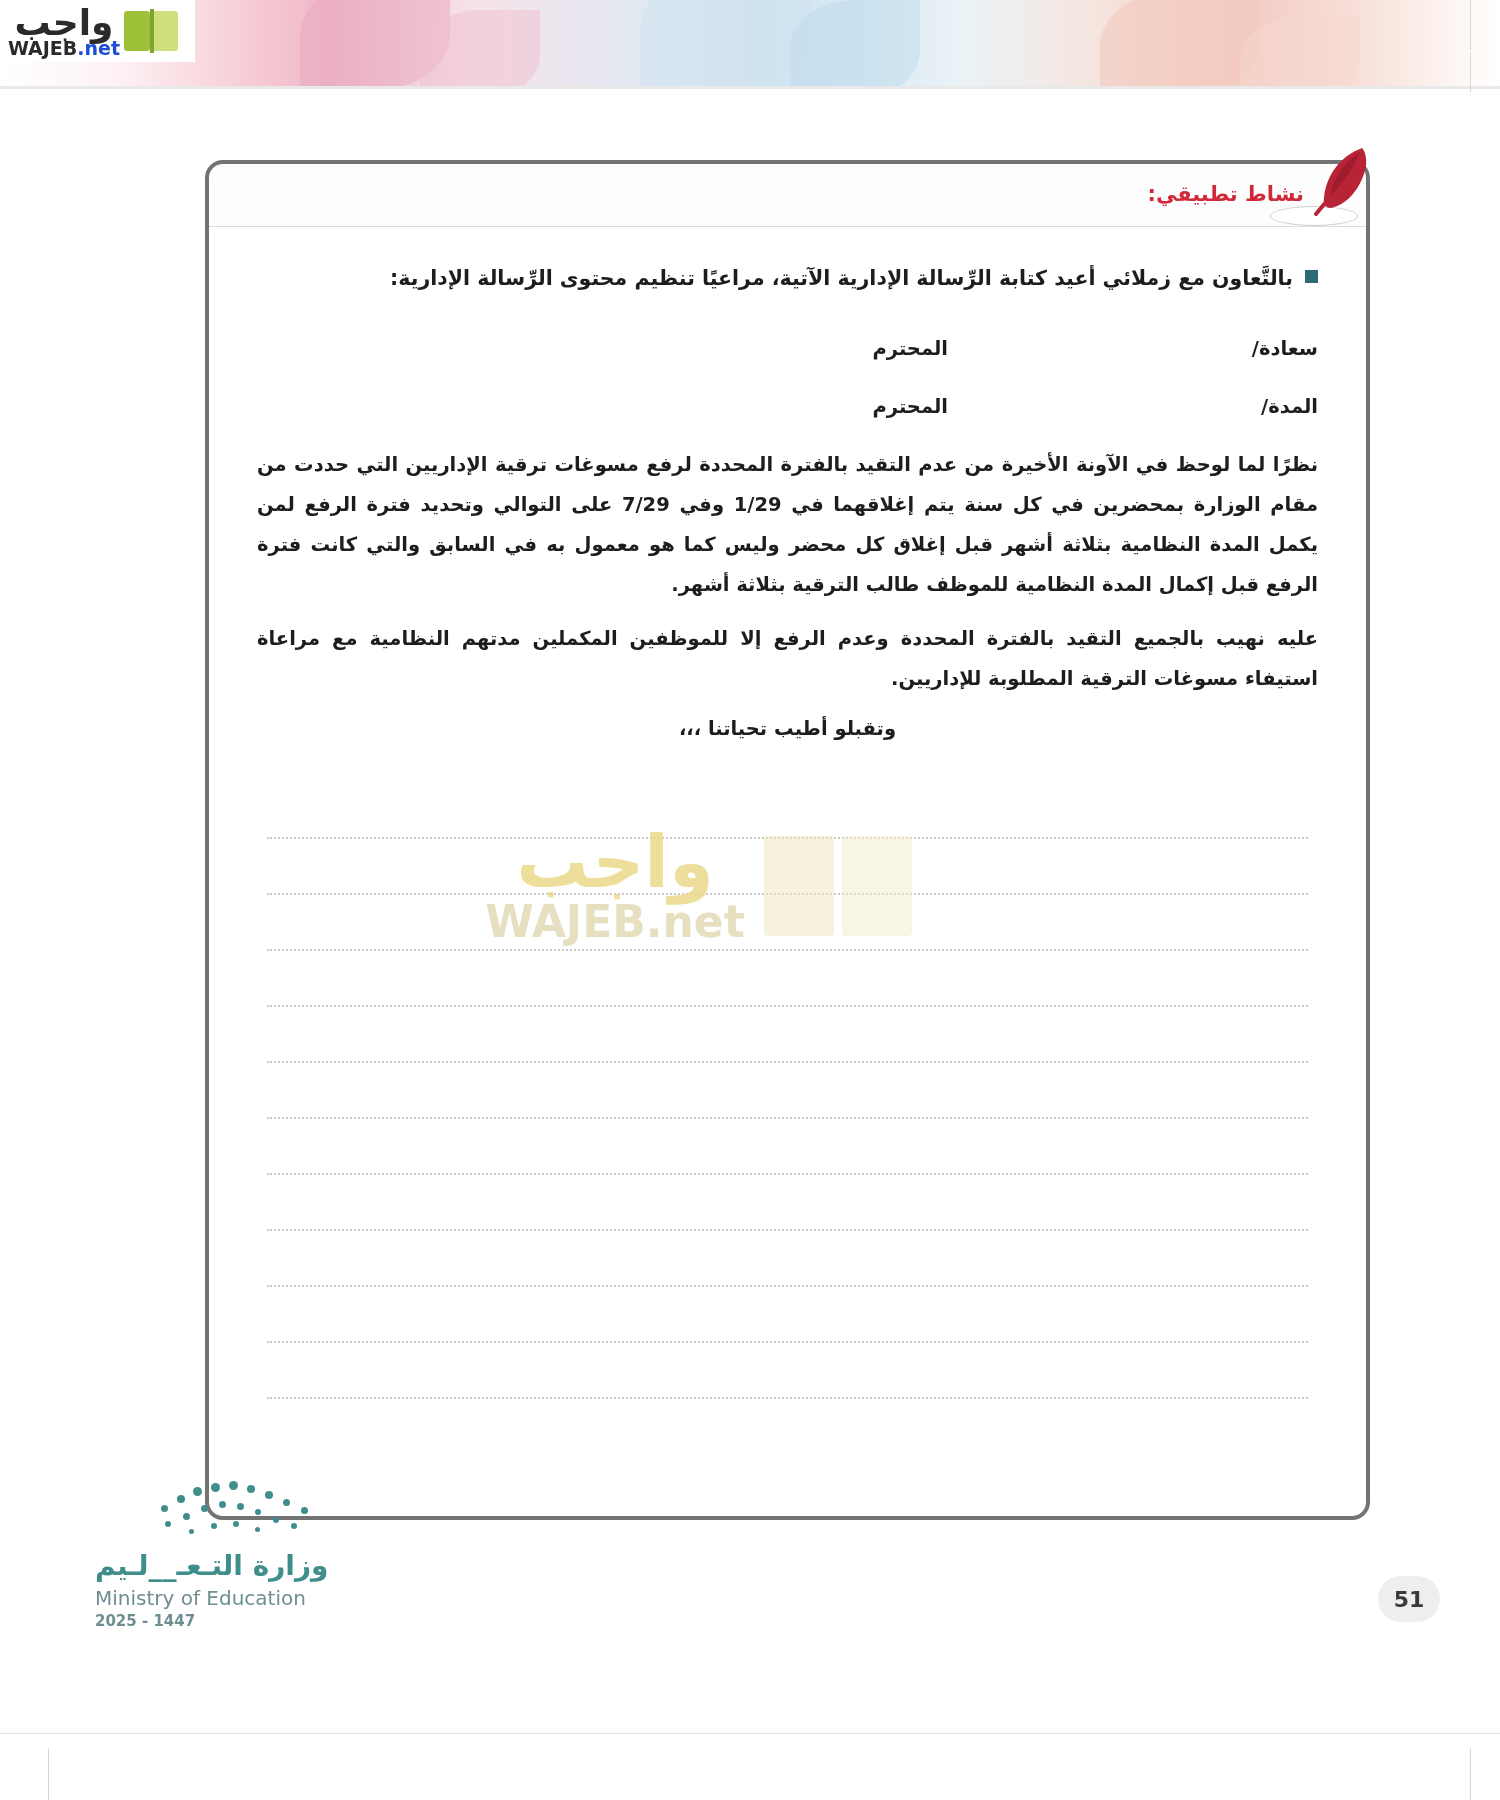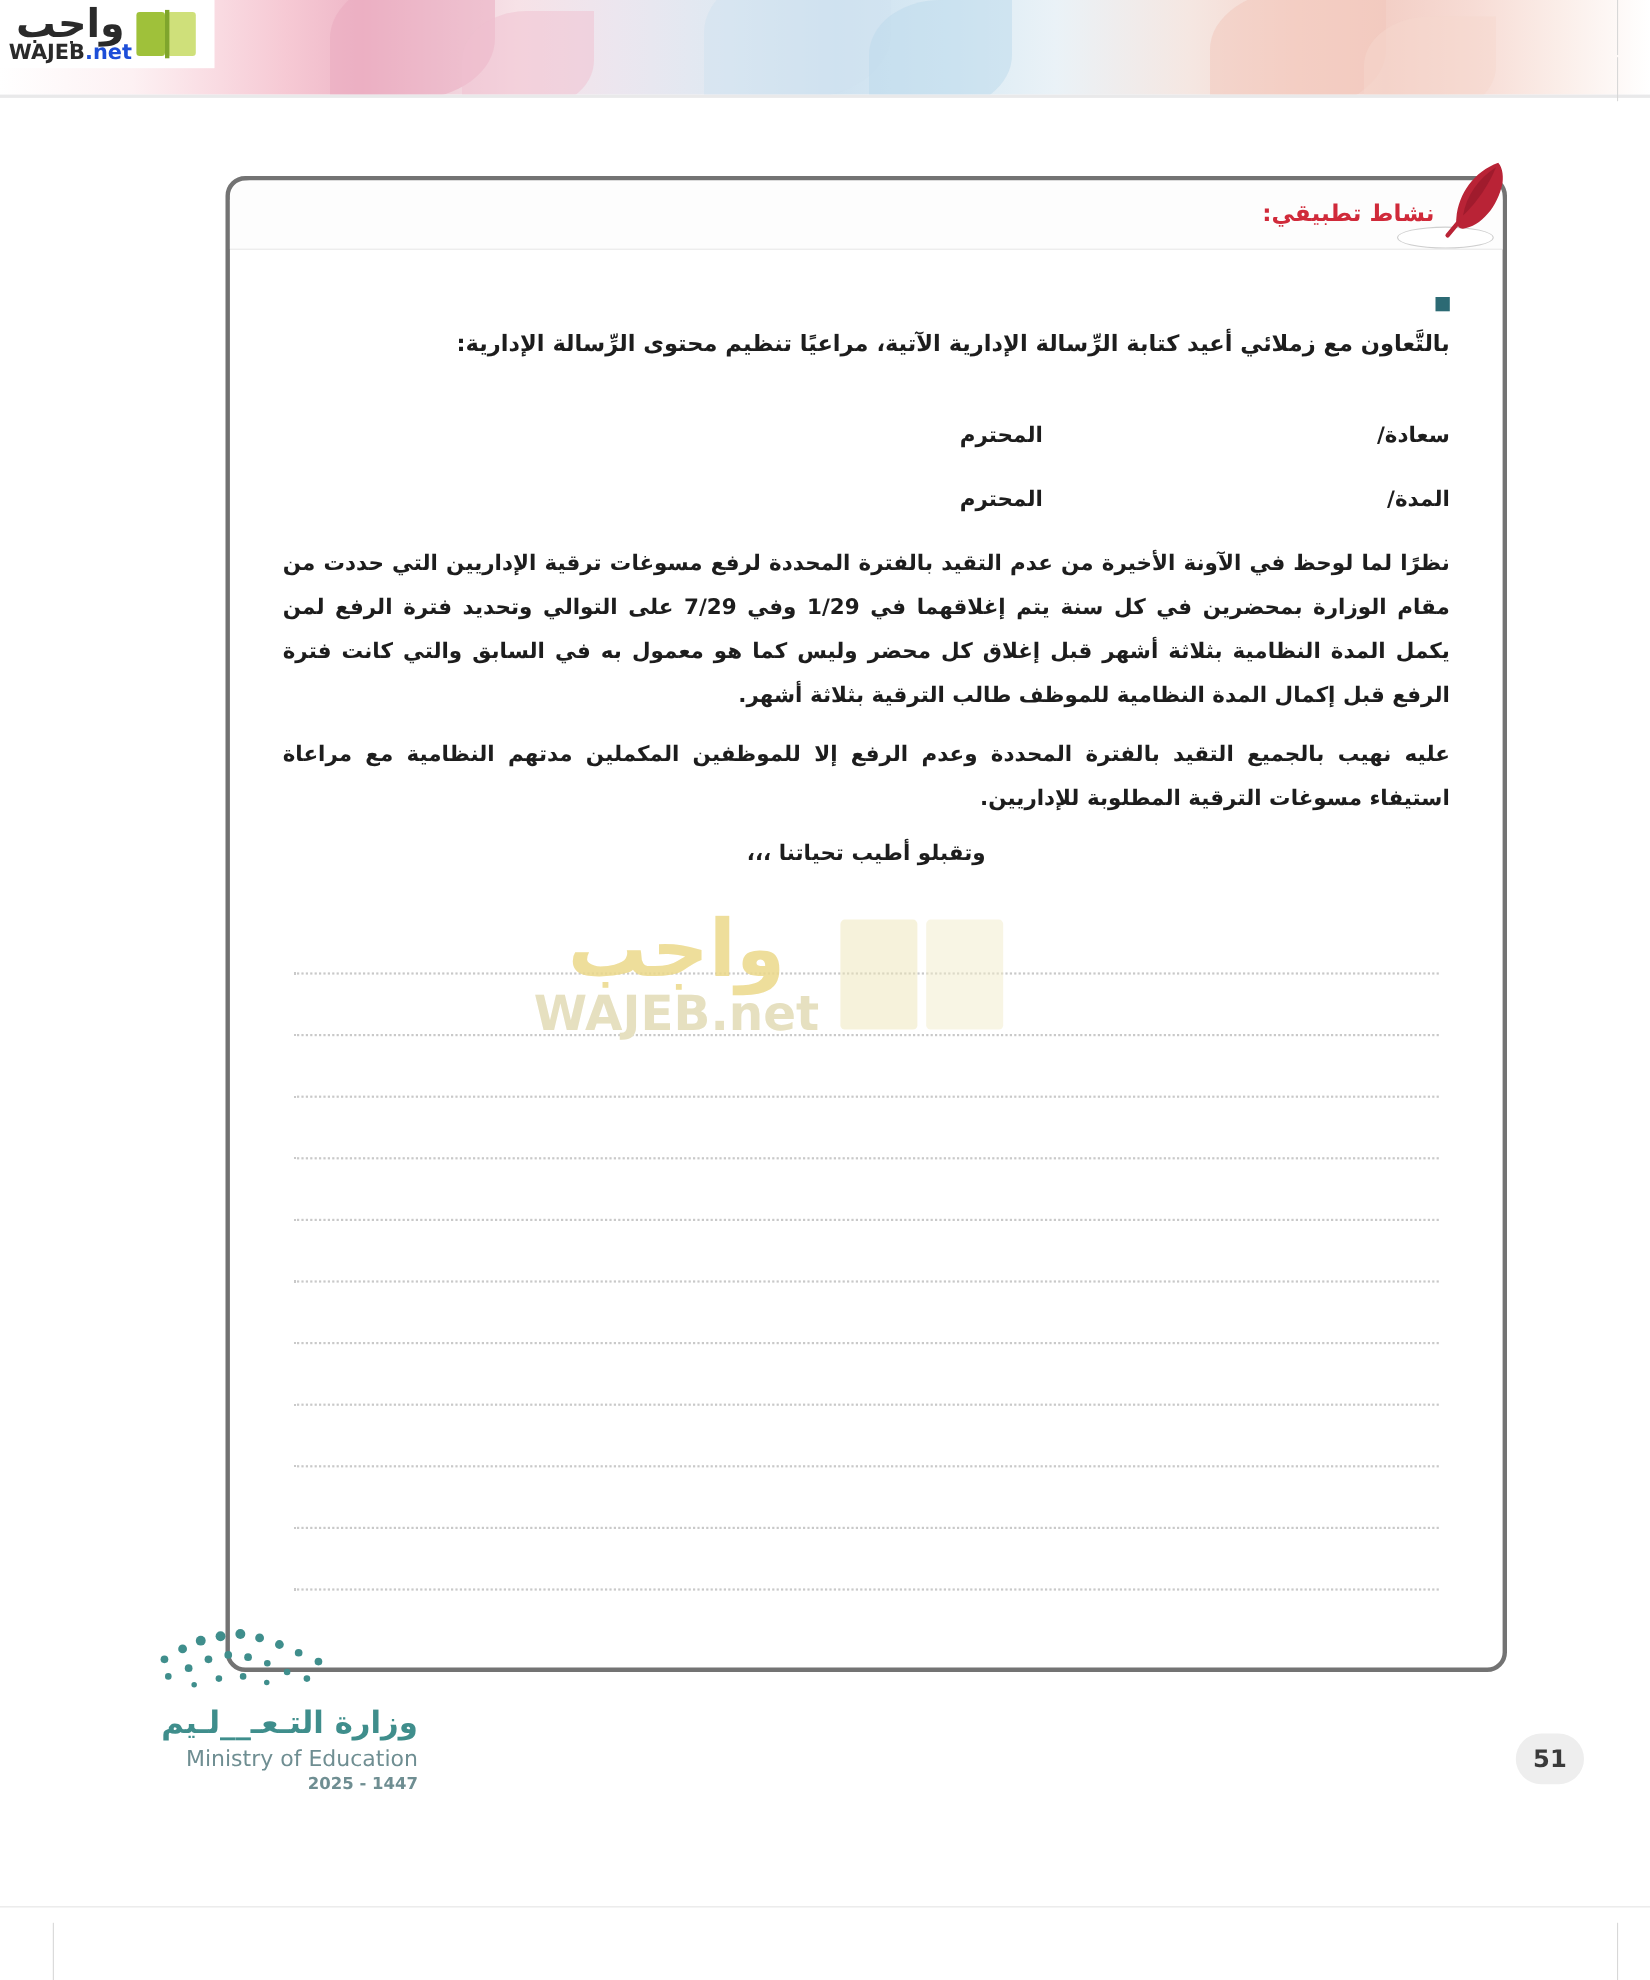--- a/index.html
+++ b/index.html
@@ -153,24 +153,23 @@
     border-radius: 50%;
     background: #fff;
   }
 
   .card-body {
     padding: 34px 48px 20px 48px;
   }
 
   .prompt-row {
     display: flex;
-    flex-direction: column;
     align-items: flex-start;
     gap: 12px;
-    margin-bottom: 46px;
+    margin-bottom: 33px;
   }
   .bullet-sq {
     width: 13px; height: 13px;
     background: #2c6a74;
     margin-top: 9px;
     flex: 0 0 auto;
   }
   .prompt-text {
     font-size: 20.5px;
     font-weight: bold;
@@ -259,24 +258,24 @@
     width: 70px; height: 100px;
     background: #eee6b8;
     border-radius: 4px;
   }
   .watermark .wm-book .pg.l { left: 4px; }
   .watermark .wm-book .pg.r { left: 82px; background: #f2ecca; }
 
   
   .moe {
     position: absolute;
-    left: 80px;
+    left: 95px;
     bottom: 170px;
     width: 300px;
-    text-align: right;
+    text-align: left;
     direction: rtl;
   }
   .moe .dots {
     width: 180px; height: 62px;
     margin: 0 auto 10px auto;
     position: relative;
   }
   .moe .dots i {
     position: absolute;
     border-radius: 50%;

